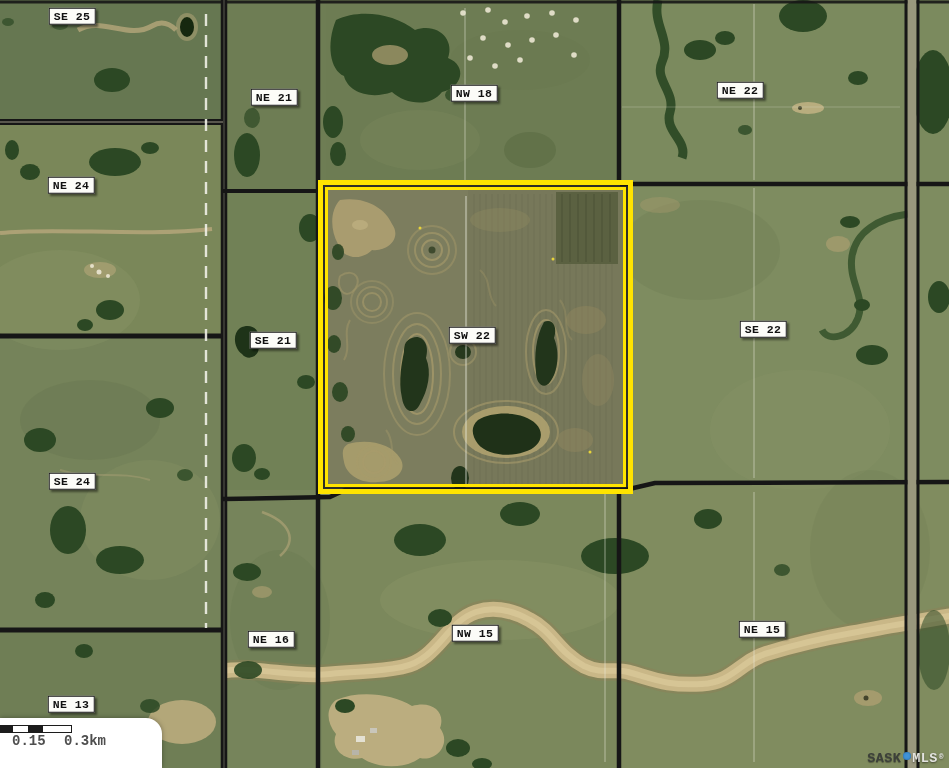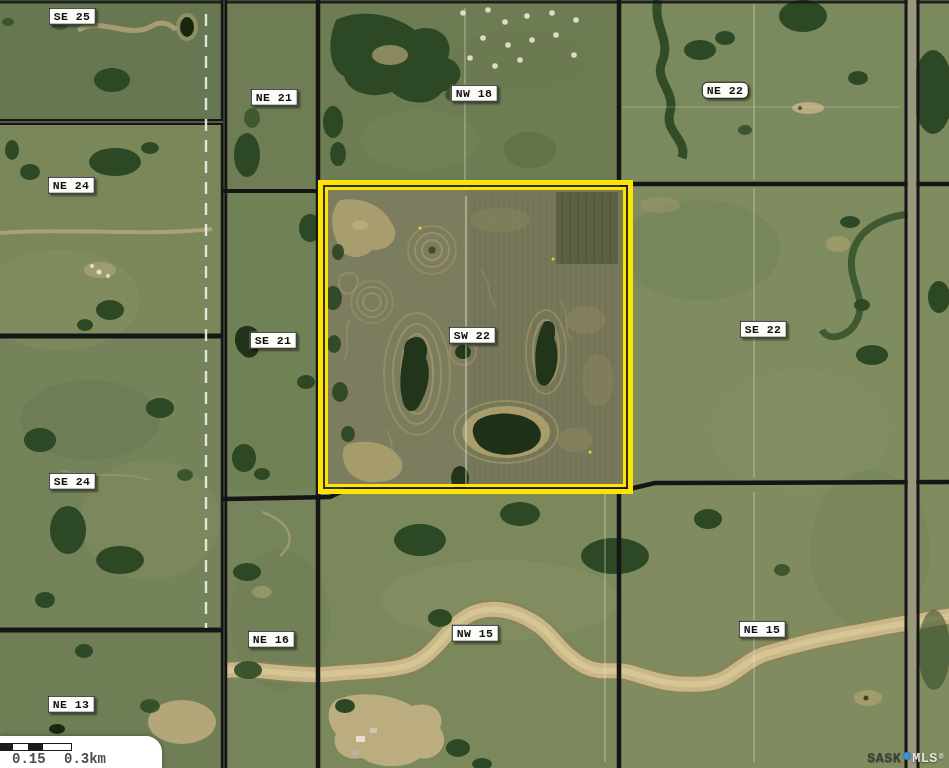--- a/index.html
+++ b/index.html
@@ -13,21 +13,21 @@
     background:#fcfcf8;border:1.5px solid #141414;color:#111;
     font-size:11.5px;font-weight:bold;line-height:1;padding:2px 4px 1px 4px;
     letter-spacing:.4px;white-space:nowrap;box-shadow:2px 2px 2px rgba(0,0,0,.45);}
 
   
   .highlight-box{position:absolute;border:5px solid #ffe400;box-sizing:border-box;}
   .hl-dark{position:absolute;inset:0;border:2px solid rgba(18,18,18,.72);}
   .hl-inner{position:absolute;inset:2px;border:3px solid #ffe400;}
 
   
-  .scalebar{position:absolute;left:0;bottom:0;width:162px;height:32px;background:#ffffff;
+  .scalebar{position:absolute;left:0;bottom:0;width:162px;height:50px;background:#ffffff;
     border-top-right-radius:16px;box-shadow:0 0 5px rgba(0,0,0,.35);}
   .sb-bar{position:absolute;left:0;top:7px;height:8px;width:72px;display:flex;
     border:1.5px solid #1c1c1c;box-sizing:border-box;background:#fff;}
   .sb-seg{height:100%;}
   .sb-seg:nth-child(1){width:12px;background:#1c1c1c;}
   .sb-seg:nth-child(2){width:15px;background:#ffffff;}
   .sb-seg:nth-child(3){width:15px;background:#1c1c1c;}
   .sb-seg:nth-child(4){width:27px;background:#ffffff;}
   .sb-label{position:absolute;top:15px;font-weight:bold;font-size:14px;color:#4e4e4e;}
   .sb-mid{left:12px;}
@@ -299,21 +299,21 @@
 
   <div class="highlight-box" style="left: 318px; top: 180px; width: 315px; height: 314px; border-color: rgb(255, 228, 0);">
     <div class="hl-dark"></div>
     <div class="hl-inner" style="border-color: rgb(255, 228, 0);"></div>
   </div>
 
   <div class="labels-layer">
       <div class="parcel-label" style="left: 72px; top: 16px;">SE 25</div>
       <div class="parcel-label" style="left: 274px; top: 97px;">NE 21</div>
       <div class="parcel-label" style="left: 474px; top: 93px;">NW 18</div>
-      <div class="parcel-label" style="left: 725px; top: 90px; border-radius: 6px;">NE 22</div>
+      <div class="parcel-label" style="left: 740px; top: 90px;">NE 22</div>
       <div class="parcel-label" style="left: 71px; top: 185px;">NE 24</div>
       <div class="parcel-label" style="left: 273px; top: 340px; text-align: right;">SE 21</div>
       <div class="parcel-label" style="left: 472px; top: 335px;">SW 22</div>
       <div class="parcel-label" style="left: 763px; top: 329px;">SE 22</div>
       <div class="parcel-label" style="left: 72px; top: 481px;">SE 24</div>
       <div class="parcel-label" style="left: 271px; top: 639px;">NE 16</div>
       <div class="parcel-label" style="left: 475px; top: 633px;">NW 15</div>
       <div class="parcel-label" style="left: 762px; top: 629px;">NE 15</div>
       <div class="parcel-label" style="left: 71px; top: 704px;">NE 13</div>
     </div>

